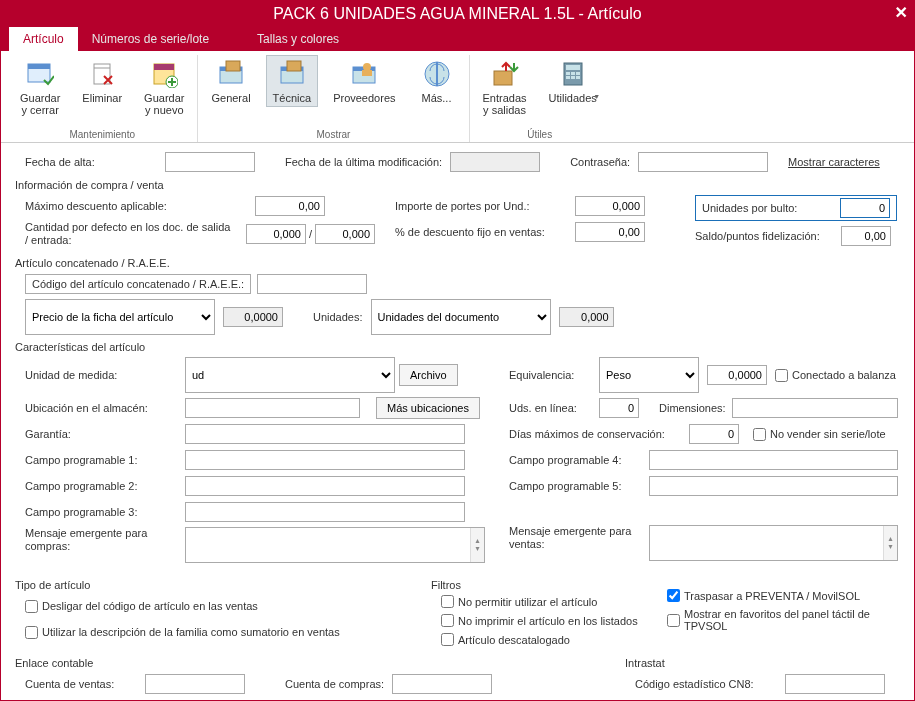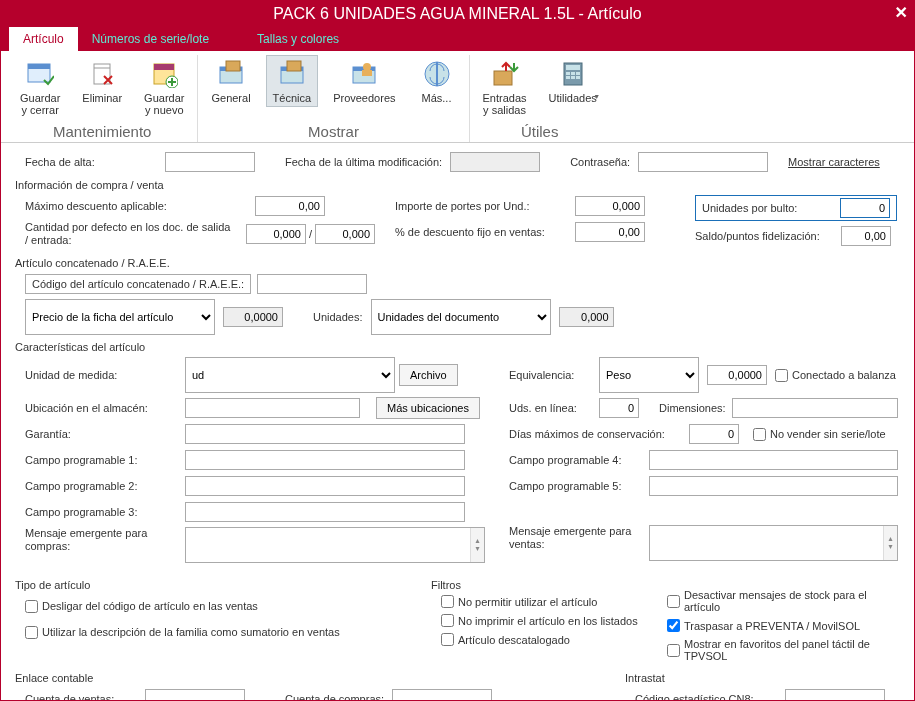--- a/index.html
+++ b/index.html
@@ -1,31 +1,31 @@
 <!DOCTYPE html>
 <html><head>
 <meta charset="utf-8">
 <style>
 * { box-sizing: border-box; margin: 0; padding: 0; font-family: "Segoe UI", Tahoma, sans-serif; font-size: 11px; }
 body { background: #fff; width: 915px; height: 701px; border: 1px solid #b5002c; overflow: hidden; position: relative; }
 .titlebar { background: #b5002c; color: #fff; height: 26px; display: flex; align-items: center; justify-content: center; position: relative; }
 .title-text { font-size: 16px; }
 .close-btn { position: absolute; right: 6px; top: 2px; font-size: 16px; font-weight: bold; cursor: pointer; }
 .tabstrip { background: #b5002c; height: 24px; display: flex; align-items: flex-end; padding-left: 8px; gap: 0; }
-.tabstrip .tab { color: #5eead4; padding: 5px 14px 5px; cursor: pointer; font-size: 12px; }
+.tabstrip .tab { color: #e5e5e5; padding: 5px 14px 5px; cursor: pointer; font-size: 12px; }
 .tabstrip .tab.active { background: #fff; color: #b5002c; }
 .ribbon { height: 92px; border-bottom: 1px solid #ccc; display: flex; padding: 4px 6px 0; }
 .ribbon-group { display: flex; flex-direction: column; align-items: center; border-right: 1px solid #ddd; padding: 0 6px; }
 .ribbon-group:last-child { border-right: none; }
 .ribbon-row { display: flex; gap: 8px; }
 .ribbon-btn { display: flex; flex-direction: column; align-items: center; padding: 2px 6px; min-width: 52px; cursor: pointer; border: 1px solid transparent; }
 .ribbon-btn.active { background: #e0e6ea; border: 1px solid #b9c3c9; }
 .ribbon-btn .icon { width: 32px; height: 32px; display: flex; align-items: center; justify-content: center; }
 .ribbon-btn .lbl { text-align: center; font-size: 11px; line-height: 12px; margin-top: 2px; color: #333; white-space: pre; }
-.ribbon-group-title { font-size: 15px; color: #666; margin-top: auto; padding-bottom: 2px; }
+.ribbon-group-title { font-size: 10px; color: #666; margin-top: auto; padding-bottom: 2px; }
 .content { padding: 8px 16px 10px 24px; color: #333; }
 .row { display: flex; align-items: center; margin-bottom: 4px; min-height: 22px; }
 .lbl { white-space: nowrap; }
 input[type=text] { border: 1px solid #aaa; height: 20px; padding: 1px 4px; font-size: 11px; }
 input[type=text].num { text-align: right; }
 input[readonly].ro { background: #eee; }
 .section-title { font-size: 11px; color: #333; margin: 6px 0 4px -10px; }
 .link { color: #333; text-decoration: underline; cursor: pointer; }
 select { border: 1px solid #aaa; height: 36px; font-size: 11px; padding: 8px 2px; background: #fff; }
 button.small { border: 1px solid #aaa; background: #f5f5f5; height: 22px; padding: 0 10px; cursor: pointer; font-size: 11px; text-align: center; }
@@ -357,24 +357,20 @@
         <label class="checkbox">
             <input type="checkbox" style="">
             <span>Artículo descatalogado</span>
           </label>
       </div>
     </div>
     <div style="flex:1">
       <div style="height:16px"></div>
       <div class="filters-col">
         <label class="checkbox">
-            <input type="checkbox" style="">
-            <span>Desactivar mensajes de stock para el artículo</span>
-          </label>
-        <label class="checkbox">
             <input type="checkbox" checked="" style="">
             <span>Traspasar a PREVENTA / MovilSOL</span>
           </label>
         <label class="checkbox">
             <input type="checkbox" style="">
             <span>Mostrar en favoritos del panel táctil de TPVSOL</span>
           </label>
       </div>
     </div>
   </div>

